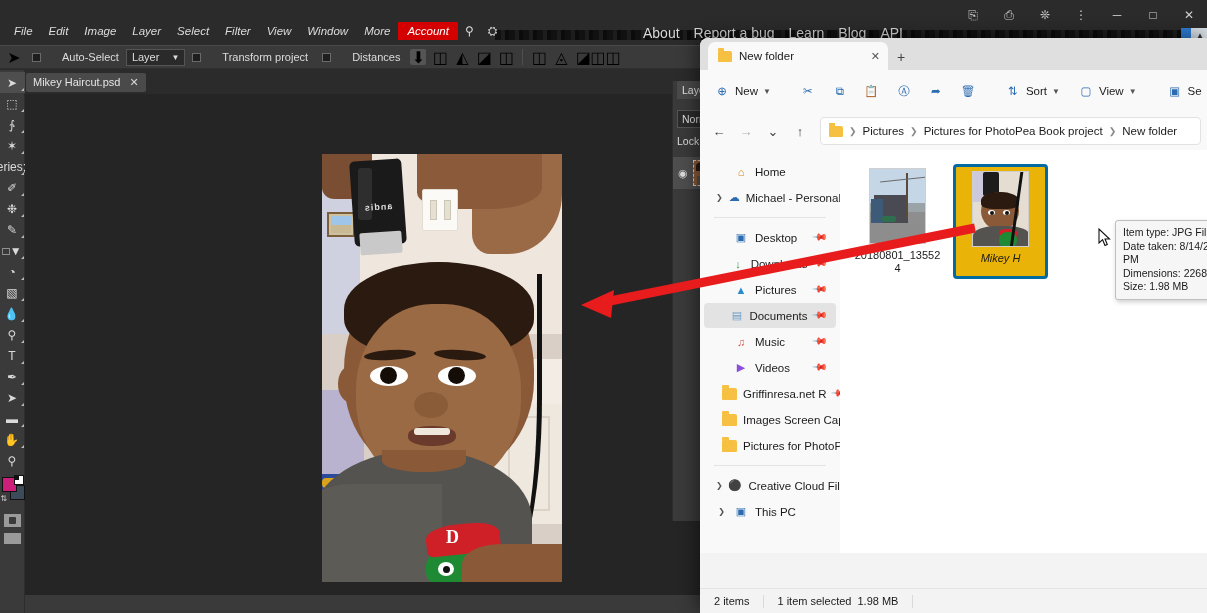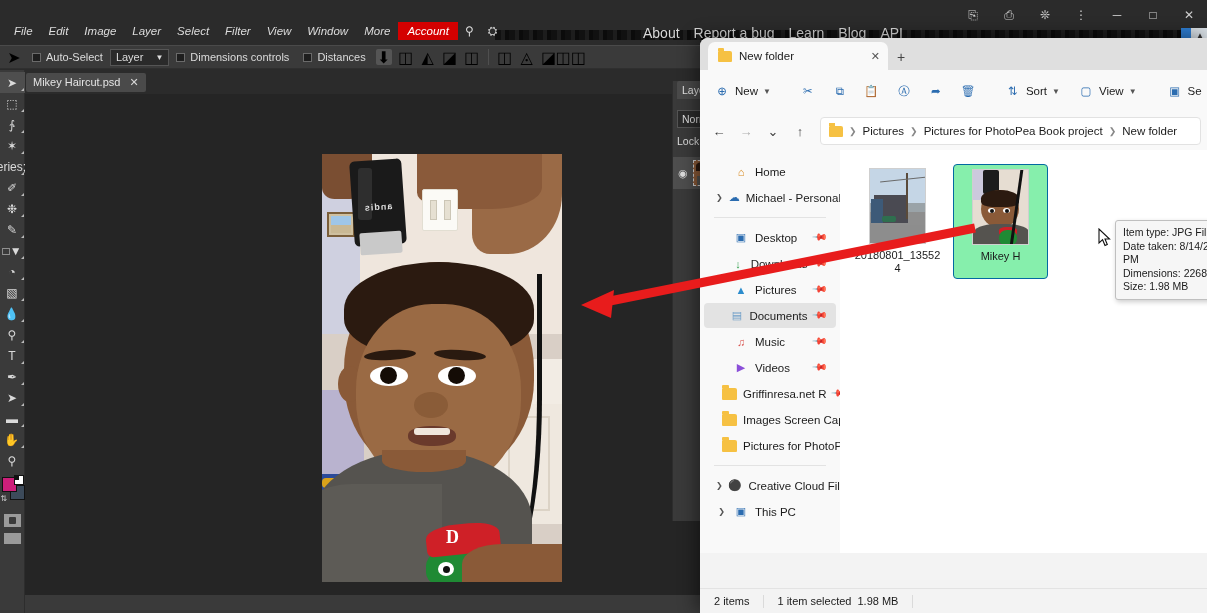--- a/index.html
+++ b/index.html
@@ -43,21 +43,21 @@
   .pp-icon { color:#dcdcdc; font-size:12px; padding:2px 7px; display:inline-flex; }
 
   .pp-rightmenu { position:absolute; top:23px; left:636px; display:flex; gap:0; }
   .pp-rightmenu .mi { font-size:14px; color:#d8d8d8; padding:2px 7px; }
 
   .pp-optionsbar {
     position:absolute; top:45px; left:0; width:1207px; height:24px;
     background:#3a3a3a; border-top:1px solid #4a4a4a; border-bottom:1px solid #2f2f2f;
     display:flex; align-items:center; padding-left:3px; gap:0px;
   }
-  .opt-chk { display:flex; align-items:center; gap:5px; font-size:11px; color:#dcdcdc; padding:0 7px;}
+  .opt-chk { display:flex; align-items:center; gap:21px; font-size:11px; color:#dcdcdc; padding:0 7px;}
   .opt-box { width:9px; height:9px; background:#1e1e1e; border:1px solid #6a6a6a; }
   .opt-select {
     background:#2a2a2a; border:1px solid #555; color:#ddd; font-size:11px;
     padding:1px 5px; display:flex; align-items:center; gap:12px; height:17px;
   }
   .opt-sep { width:1px; height:16px; background:#4f4f4f; margin:0 5px; }
   .al-ico { width:16px; height:16px; margin:0 3px; display:flex; align-items:center; justify-content:center; }
   .al-ico.sel { background:#555; border-radius:2px; }
 
   .pp-tabbar { position:absolute; top:70px; left:26px; height:24px; display:flex; align-items:center; }
@@ -208,21 +208,21 @@
   .nav-chev { width:11px; font-size:8px; color:#555; display:inline-block; text-align:center; }
   .nav-ico { width:16px; height:14px; display:inline-flex; align-items:center; justify-content:center; font-size:11px;}
   .folder-ic { width:15px; height:12px; background:#f6c143; border-radius:1px 2px 1px 1px; position:relative; display:inline-block;}
   .folder-ic::before{content:'';position:absolute;left:0;top:-3px;width:7px;height:3px;background:#f6c143;border-radius:1px 1px 0 0;}
   .pin { margin-left:auto; margin-right:10px; color:#8a8a8a; font-size:10px; transform:rotate(45deg); }
   .nav-divider { height:1px; background:#e3e3e3; margin:7px 14px; }
 
   .fe-content { flex:1; background:#fff; position:relative; padding:14px 0 0 10px; }
   .file-grid { display:flex; gap:8px; }
   .file-item { width:95px; padding:4px; border-radius:4px; text-align:center; }
-  .file-item.sel { background:#86efac; border:1px solid #0369a1; }
+  .file-item.sel { background:#eab308; border:3px solid #0369a1;font-style:italic; }
   .thumb { width:57px; height:76px; margin:0 auto; background:#ddd; overflow:hidden; position:relative; border:1px solid #cfcfcf;}
   .fname { font-size:11px; color:#1b1b1b; margin-top:5px; line-height:13px; word-break:break-all;}
   .thumb-street .sky{position:absolute;inset:0;background:linear-gradient(#c5d6e6 0 46%, #9aa3a8 46% 58%, #8e8e8e 58% 100%);}
   .thumb-street .bldg{position:absolute;left:4px;top:26px;width:34px;height:28px;background:#4a4a52;}
   .thumb-street .bldg2{position:absolute;left:1px;top:30px;width:12px;height:24px;background:#3d5a78;}
   .thumb-street .pole{position:absolute;left:36px;top:4px;width:2px;height:46px;background:#5a4a3a;}
   .thumb-street .wire{position:absolute;left:10px;top:10px;width:46px;height:1px;background:#6a6a6a;transform:rotate(-6deg);}
   .thumb-street .car{position:absolute;left:12px;top:47px;width:14px;height:6px;background:#2f6f4f;border-radius:2px;}
   .thumb-street .rd{position:absolute;left:0;bottom:0;width:100%;height:18px;background:#8d8d8d;}
   .thumb-boy .bg{position:absolute;inset:0;background:#e6ddd2;}
@@ -303,21 +303,21 @@
     <div class="opt-chk">
       <span class="opt-box"></span>
       <span>Auto-Select</span>
     </div>
     <div class="opt-select">
       <span>Layer</span>
       <span style="font-size:8px">▼</span>
     </div>
     <div class="opt-chk">
       <span class="opt-box"></span>
-      <span>Dimensions controls</span>
+      <span>Transform project</span>
     </div>
     <div class="opt-chk">
       <span class="opt-box"></span>
       <span>Distances</span>
     </div>
     <div class="al-ico sel">⬇</div>
     <div class="al-ico">◫</div>
     <div class="al-ico">◭</div>
     <div class="al-ico">◪</div>
     <div class="al-ico">◫</div>

